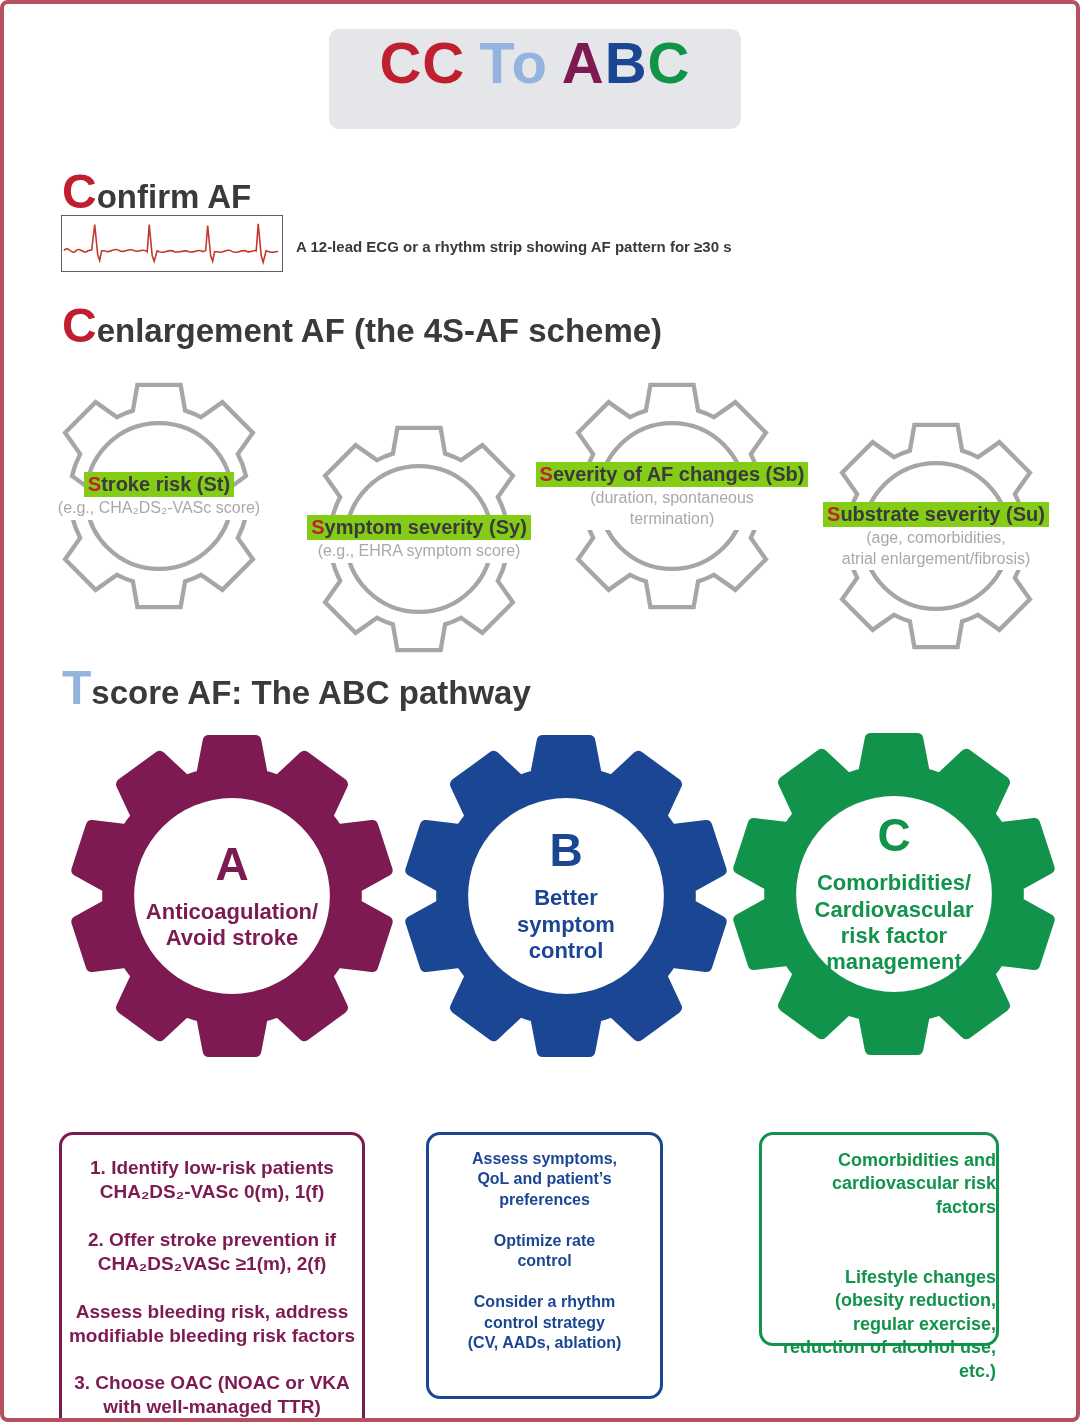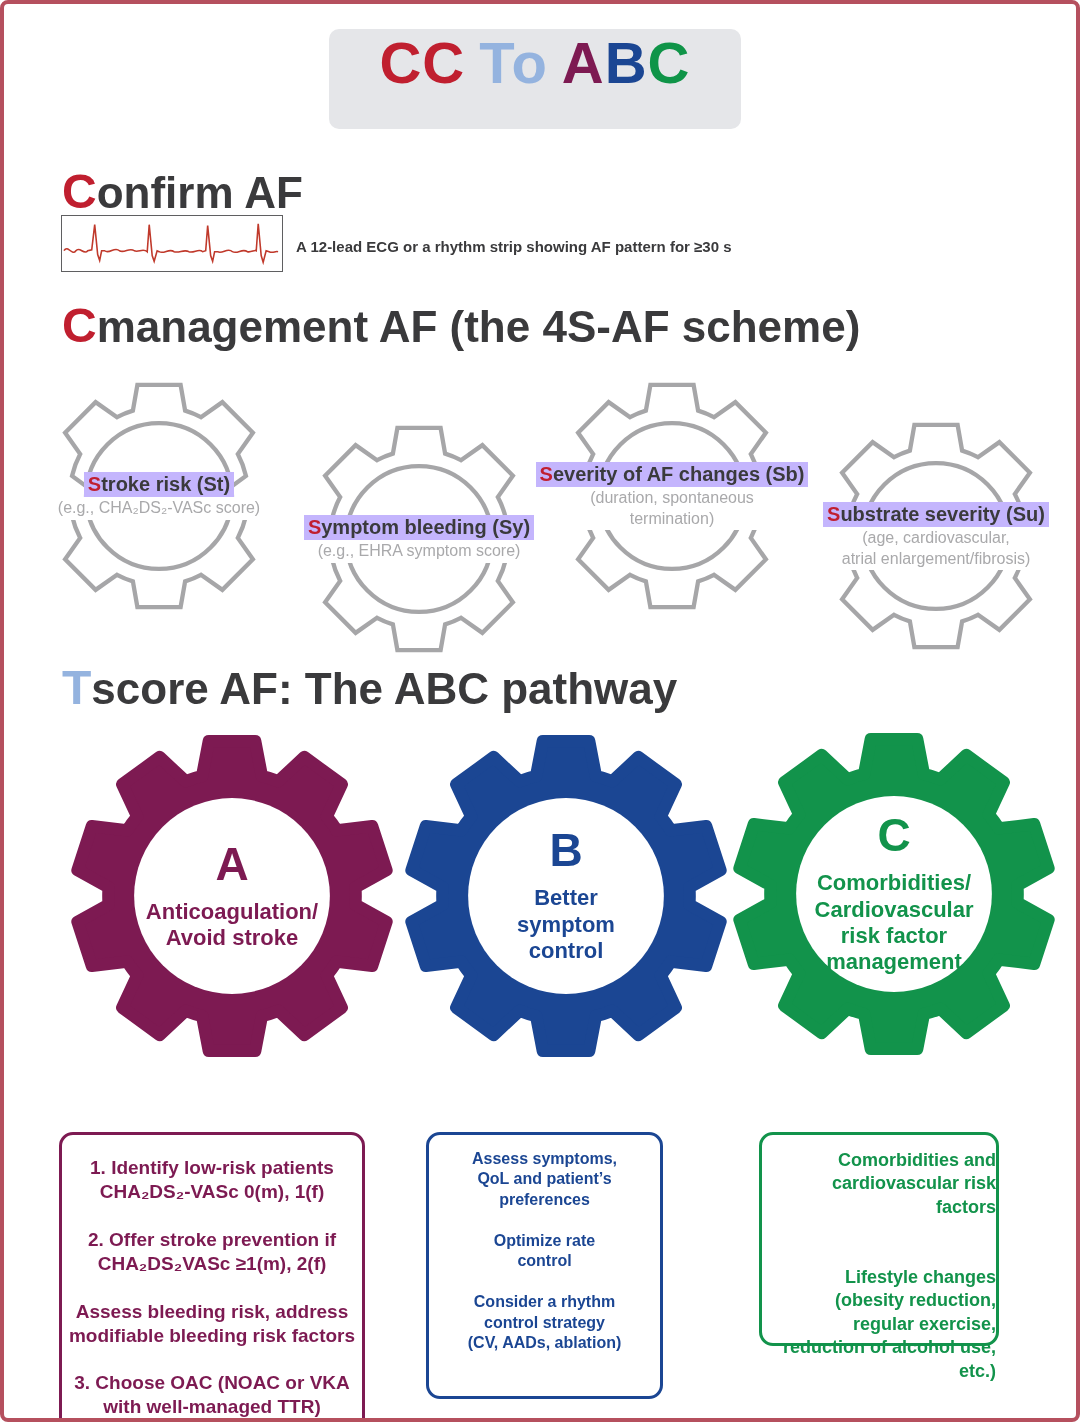--- a/index.html
+++ b/index.html
@@ -18,42 +18,42 @@
     font-weight: bold; font-size: 58px; letter-spacing: 1px;
   }
   .t-cc { color: #c01f2f; }
   .t-to { color: #94b3df; margin: 0 14px; }
   .t-a  { color: #7d1a52; }
   .t-b  { color: #1b4693; }
   .t-c  { color: #0f9448; }
   
   .heading { position: absolute; white-space: nowrap; font-weight: bold; color: #3a3a3c; }
   .heading .init { font-size: 48px; }
-  .heading .rest { font-size: 44px; }
+  .heading .rest { font-size: 33px; }
   .init-red  { color: #c01f2f; }
   .init-blue { color: #94b3df; }
   
   .ecg-box {
     position: absolute; left: 57px; top: 211px; width: 222px; height: 57px;
     border: 1.5px solid #5f5f61; background: #fff;
   }
   .ecg-box svg { width: 100%; height: 100%; display:block; }
   .ecg-caption {
     position: absolute; left: 292px; top: 234px;
     font-size: 15px; font-weight: bold; color: #3a3a3c; white-space: nowrap;
   }
   
   .ggear { position: absolute; width: 240px; height: 240px; }
   .ggear svg { position: absolute; inset: 0; width: 100%; height: 100%; }
   .ggear-label {
     position: absolute; inset: 0; display: flex; flex-direction: column;
     align-items: center; justify-content: center; text-align: center; z-index: 2;
   }
   .ggear-title {
-    background: #c4b5fd; padding: 1px 4px; font-weight: bold;
+    background: #84cc16; padding: 1px 4px; font-weight: bold;
     font-size: 20px; color: #3a3a3c; white-space: nowrap;
   }
   .ggear-title .red { color: #c01f2f; }
   .ggear-sub {
     background: #fff; padding: 1px 4px; font-size: 16px; color: #a9a9ab;
     white-space: pre-line; line-height: 1.3;
   }
   
   .cgear { position: absolute; width: 340px; height: 340px; }
   .cgear svg { position: absolute; inset: 0; width: 100%; height: 100%; }
@@ -90,41 +90,41 @@
   </div>
 
   <div class="ecg-box">
     <svg viewBox="0 0 222 57" preserveAspectRatio="none">
       <path d="M2,36 c4,-7 8,6 12,0 c4,-5 8,5 12,0 l4,-1 l3,-26 l3,31 l2,6 l2,-10 l3,0 c5,4 10,-5 15,0 c5,3 10,-4 15,0 c4,2 9,-3 13,1 l2,-28 l3,32 l2,6 l3,-11 l2,1 c5,3 10,-4 15,0 c5,2 10,-3 15,0 c5,2 10,-4 14,0 l3,-1 l2,-26 l3,31 l2,6 l2,-10 l3,0 c5,3 10,-5 15,0 c5,3 10,-4 15,0 c4,1 7,-2 9,-1 l2,-28 l3,33 l2,7 l3,-12 l3,1 c4,2 6,-1 9,0" fill="none" stroke="#c0392b" stroke-width="1.6"></path>
     </svg>
   </div>
   <div class="ecg-caption">A 12-lead ECG or a rhythm strip showing AF pattern for ≥30 s</div>
 
   <div class="heading" style="left:58px; top:294px;">
-    <span class="init init-red">C</span><span class="rest">management AF (the 4S-AF scheme)</span>
+    <span class="init init-red">C</span><span class="rest">enlargement AF (the 4S-AF scheme)</span>
   </div>
 
   <div class="ggear" style="left:35px; top:372px;">
     <svg viewBox="-125 -125 250 250">
         <path d="M90.6,20.9L62.0,0.0L90.6,-20.9A93,93 0 0 0 82.1,-43.7L97.8,-66.0L66.0,-97.8L43.7,-82.1A93,93 0 0 0 27.2,-88.9L22.5,-115.8L-22.5,-115.8L-27.2,-88.9A93,93 0 0 0 -43.7,-82.1L-66.0,-97.8L-97.8,-66.0L-82.1,-43.7A93,93 0 0 0 -90.6,-20.9L-62.0,-0.0L-90.6,20.9A93,93 0 0 0 -82.1,43.7L-97.8,66.0L-66.0,97.8L-43.7,82.1A93,93 0 0 0 -27.2,88.9L-22.5,115.8L22.5,115.8L27.2,88.9A93,93 0 0 0 43.7,82.1L66.0,97.8L97.8,66.0L82.1,43.7A93,93 0 0 0 90.6,20.9Z" fill="#ffffff" stroke="#a6a6a8" stroke-width="4.5"></path>
         <circle cx="0" cy="0" r="76" fill="none" stroke="#a6a6a8" stroke-width="4.5"></circle>
       </svg>
     <div class="ggear-label">
       <span class="ggear-title"><span class="red">S</span><span>troke risk (St)</span></span>
       <span class="ggear-sub">(e.g., CHA₂DS₂-VASc score)</span>
     </div>
   </div>
 
   <div class="ggear" style="left:295px; top:415px;">
     <svg viewBox="-125 -125 250 250">
         <path d="M90.6,20.9L62.0,0.0L90.6,-20.9A93,93 0 0 0 82.1,-43.7L97.8,-66.0L66.0,-97.8L43.7,-82.1A93,93 0 0 0 27.2,-88.9L22.5,-115.8L-22.5,-115.8L-27.2,-88.9A93,93 0 0 0 -43.7,-82.1L-66.0,-97.8L-97.8,-66.0L-82.1,-43.7A93,93 0 0 0 -90.6,-20.9L-62.0,-0.0L-90.6,20.9A93,93 0 0 0 -82.1,43.7L-97.8,66.0L-66.0,97.8L-43.7,82.1A93,93 0 0 0 -27.2,88.9L-22.5,115.8L22.5,115.8L27.2,88.9A93,93 0 0 0 43.7,82.1L66.0,97.8L97.8,66.0L82.1,43.7A93,93 0 0 0 90.6,20.9Z" fill="#ffffff" stroke="#a6a6a8" stroke-width="4.5"></path>
         <circle cx="0" cy="0" r="76" fill="none" stroke="#a6a6a8" stroke-width="4.5"></circle>
       </svg>
     <div class="ggear-label">
-      <span class="ggear-title"><span class="red">S</span><span>ymptom bleeding (Sy)</span></span>
+      <span class="ggear-title"><span class="red">S</span><span>ymptom severity (Sy)</span></span>
       <span class="ggear-sub">(e.g., EHRA symptom score)</span>
     </div>
   </div>
 
   <div class="ggear" style="left:548px; top:372px;">
     <svg viewBox="-125 -125 250 250">
         <path d="M90.6,20.9L62.0,0.0L90.6,-20.9A93,93 0 0 0 82.1,-43.7L97.8,-66.0L66.0,-97.8L43.7,-82.1A93,93 0 0 0 27.2,-88.9L22.5,-115.8L-22.5,-115.8L-27.2,-88.9A93,93 0 0 0 -43.7,-82.1L-66.0,-97.8L-97.8,-66.0L-82.1,-43.7A93,93 0 0 0 -90.6,-20.9L-62.0,-0.0L-90.6,20.9A93,93 0 0 0 -82.1,43.7L-97.8,66.0L-66.0,97.8L-43.7,82.1A93,93 0 0 0 -27.2,88.9L-22.5,115.8L22.5,115.8L27.2,88.9A93,93 0 0 0 43.7,82.1L66.0,97.8L97.8,66.0L82.1,43.7A93,93 0 0 0 90.6,20.9Z" fill="#ffffff" stroke="#a6a6a8" stroke-width="4.5"></path>
         <circle cx="0" cy="0" r="76" fill="none" stroke="#a6a6a8" stroke-width="4.5"></circle>
       </svg>
     <div class="ggear-label">
@@ -133,21 +133,21 @@
     </div>
   </div>
 
   <div class="ggear" style="left:812px; top:412px;">
     <svg viewBox="-125 -125 250 250">
         <path d="M90.6,20.9L62.0,0.0L90.6,-20.9A93,93 0 0 0 82.1,-43.7L97.8,-66.0L66.0,-97.8L43.7,-82.1A93,93 0 0 0 27.2,-88.9L22.5,-115.8L-22.5,-115.8L-27.2,-88.9A93,93 0 0 0 -43.7,-82.1L-66.0,-97.8L-97.8,-66.0L-82.1,-43.7A93,93 0 0 0 -90.6,-20.9L-62.0,-0.0L-90.6,20.9A93,93 0 0 0 -82.1,43.7L-97.8,66.0L-66.0,97.8L-43.7,82.1A93,93 0 0 0 -27.2,88.9L-22.5,115.8L22.5,115.8L27.2,88.9A93,93 0 0 0 43.7,82.1L66.0,97.8L97.8,66.0L82.1,43.7A93,93 0 0 0 90.6,20.9Z" fill="#ffffff" stroke="#a6a6a8" stroke-width="4.5"></path>
         <circle cx="0" cy="0" r="76" fill="none" stroke="#a6a6a8" stroke-width="4.5"></circle>
       </svg>
     <div class="ggear-label">
       <span class="ggear-title"><span class="red">S</span><span>ubstrate severity (Su)</span></span>
-      <span class="ggear-sub">(age, cardiovascular,
+      <span class="ggear-sub">(age, comorbidities,
 atrial enlargement/fibrosis)</span>
     </div>
   </div>
 
   <div class="heading" style="left:58px; top:656px;">
     <span class="init init-blue">T</span><span class="rest">score AF: The ABC pathway</span>
   </div>
 
   <div class="cgear" style="left:58px; top:722px;">
     <svg viewBox="-165 -165 330 330">

